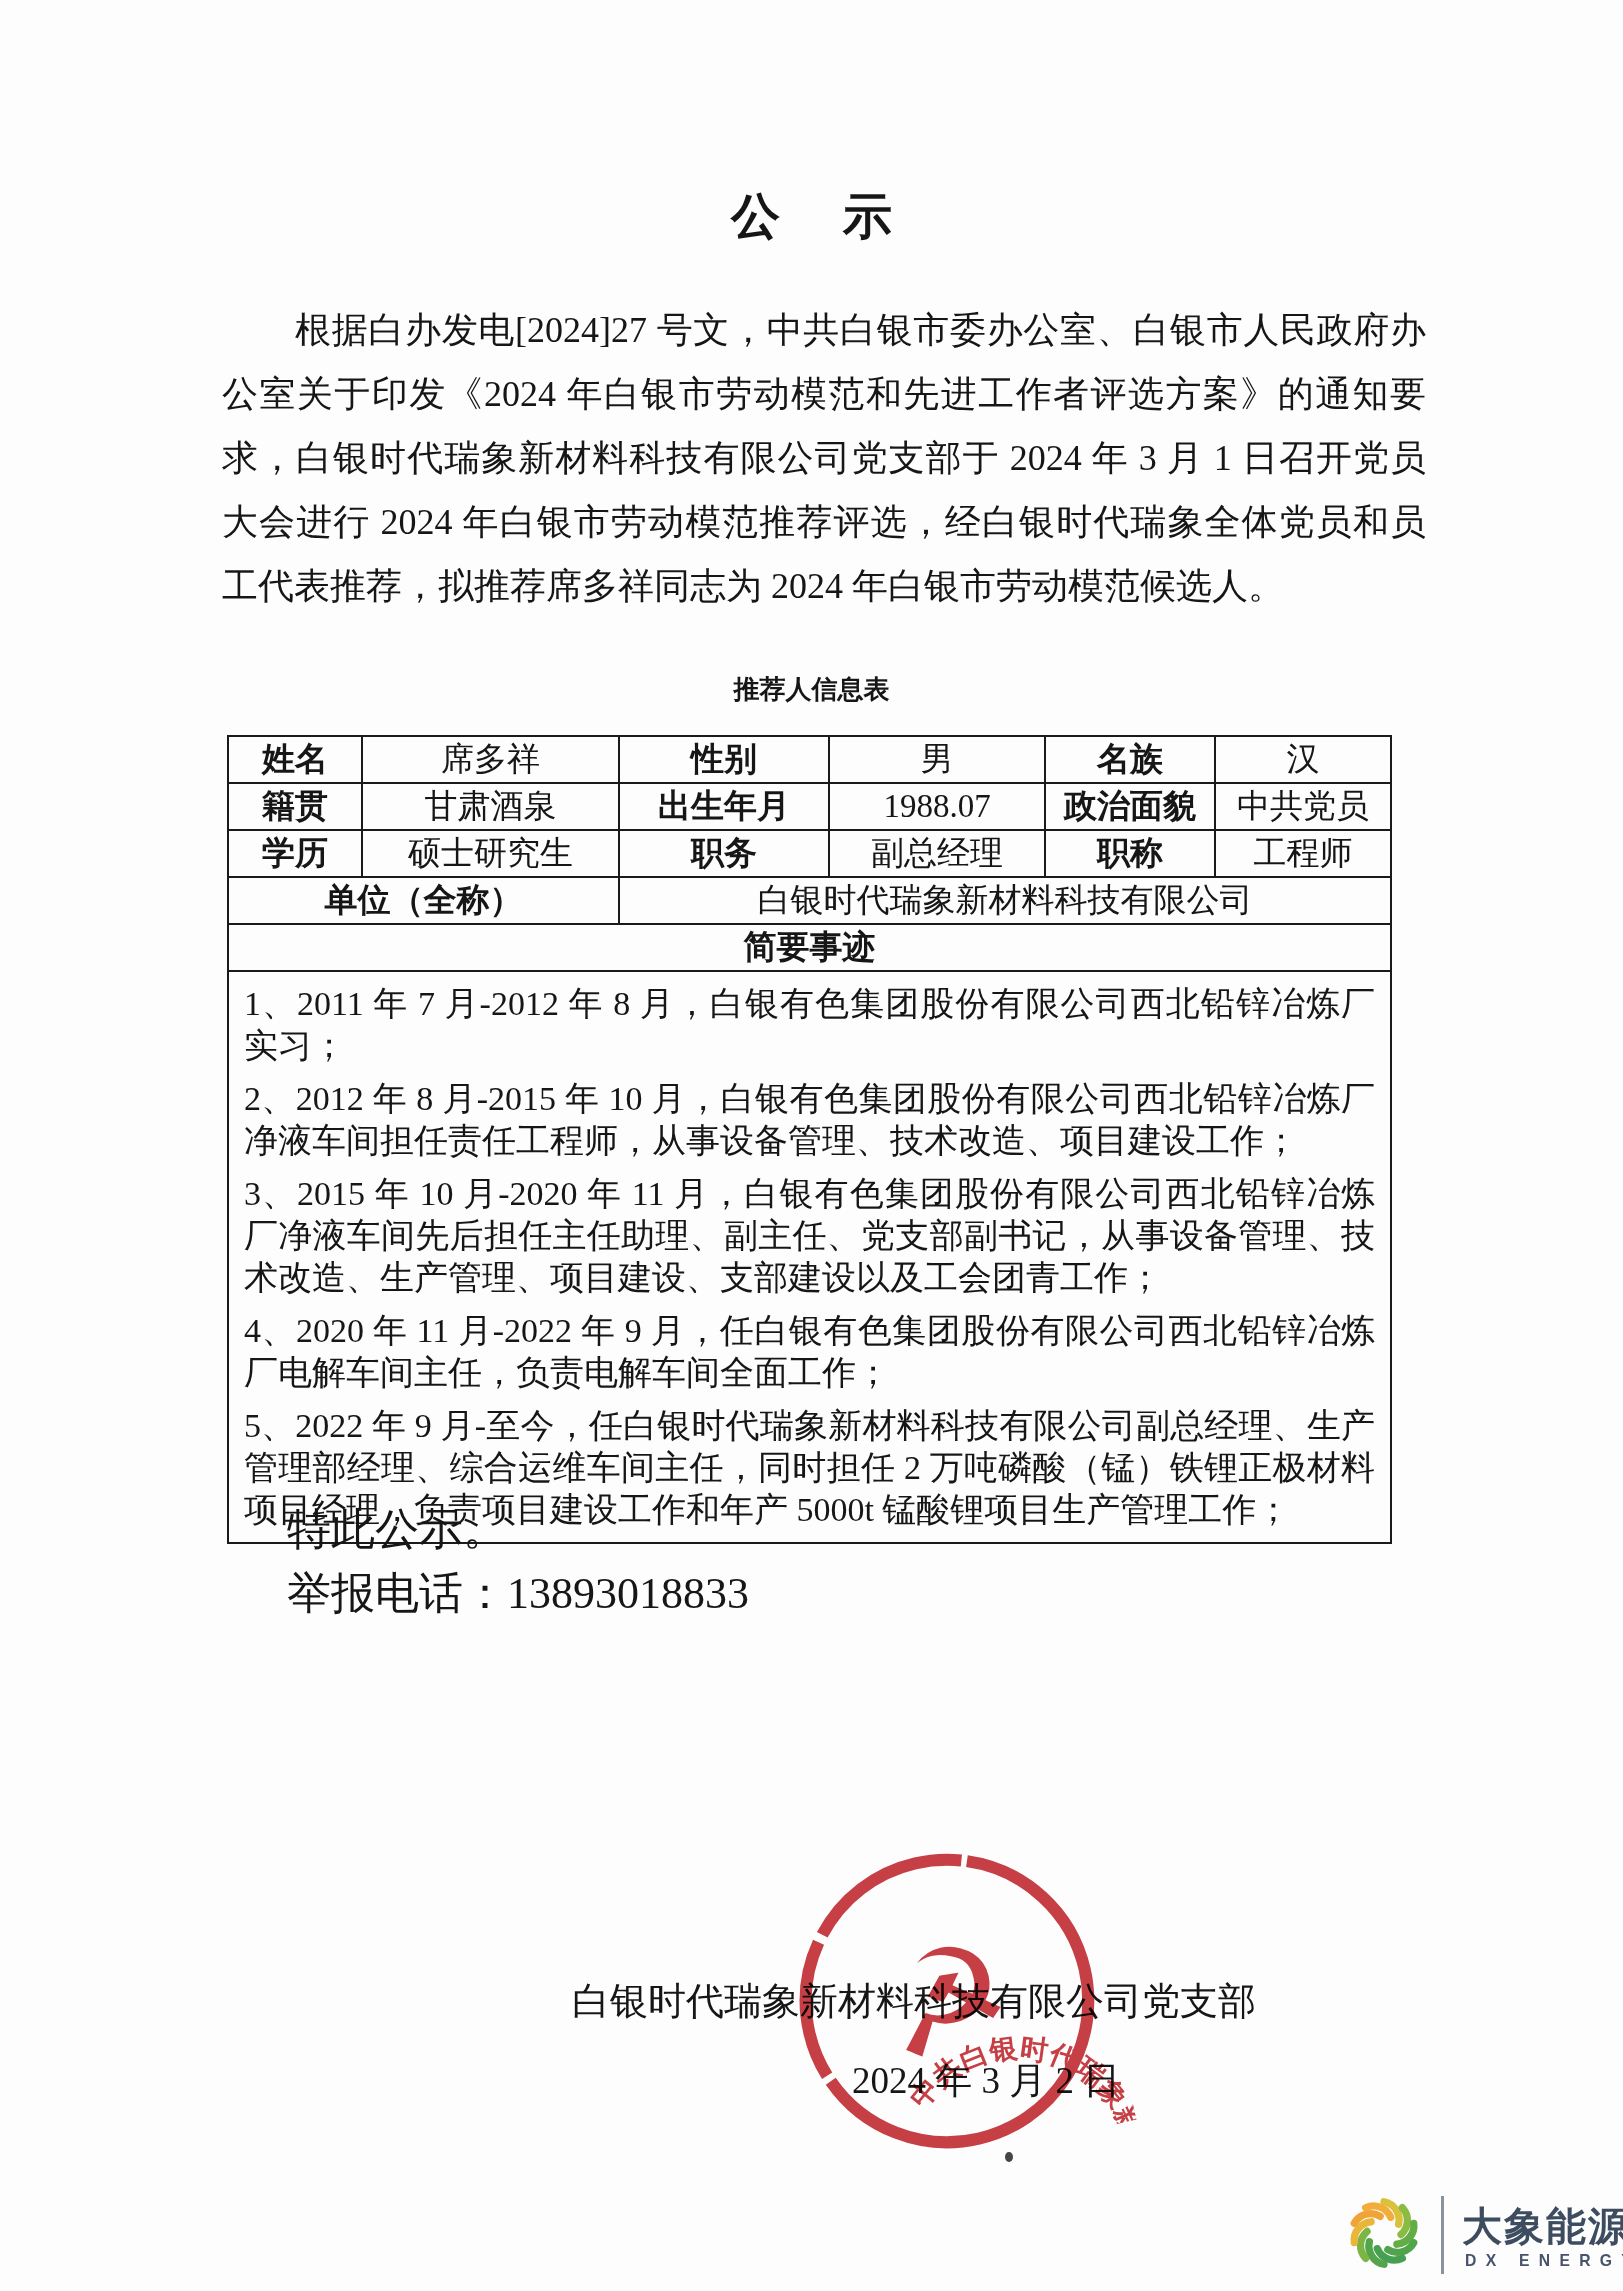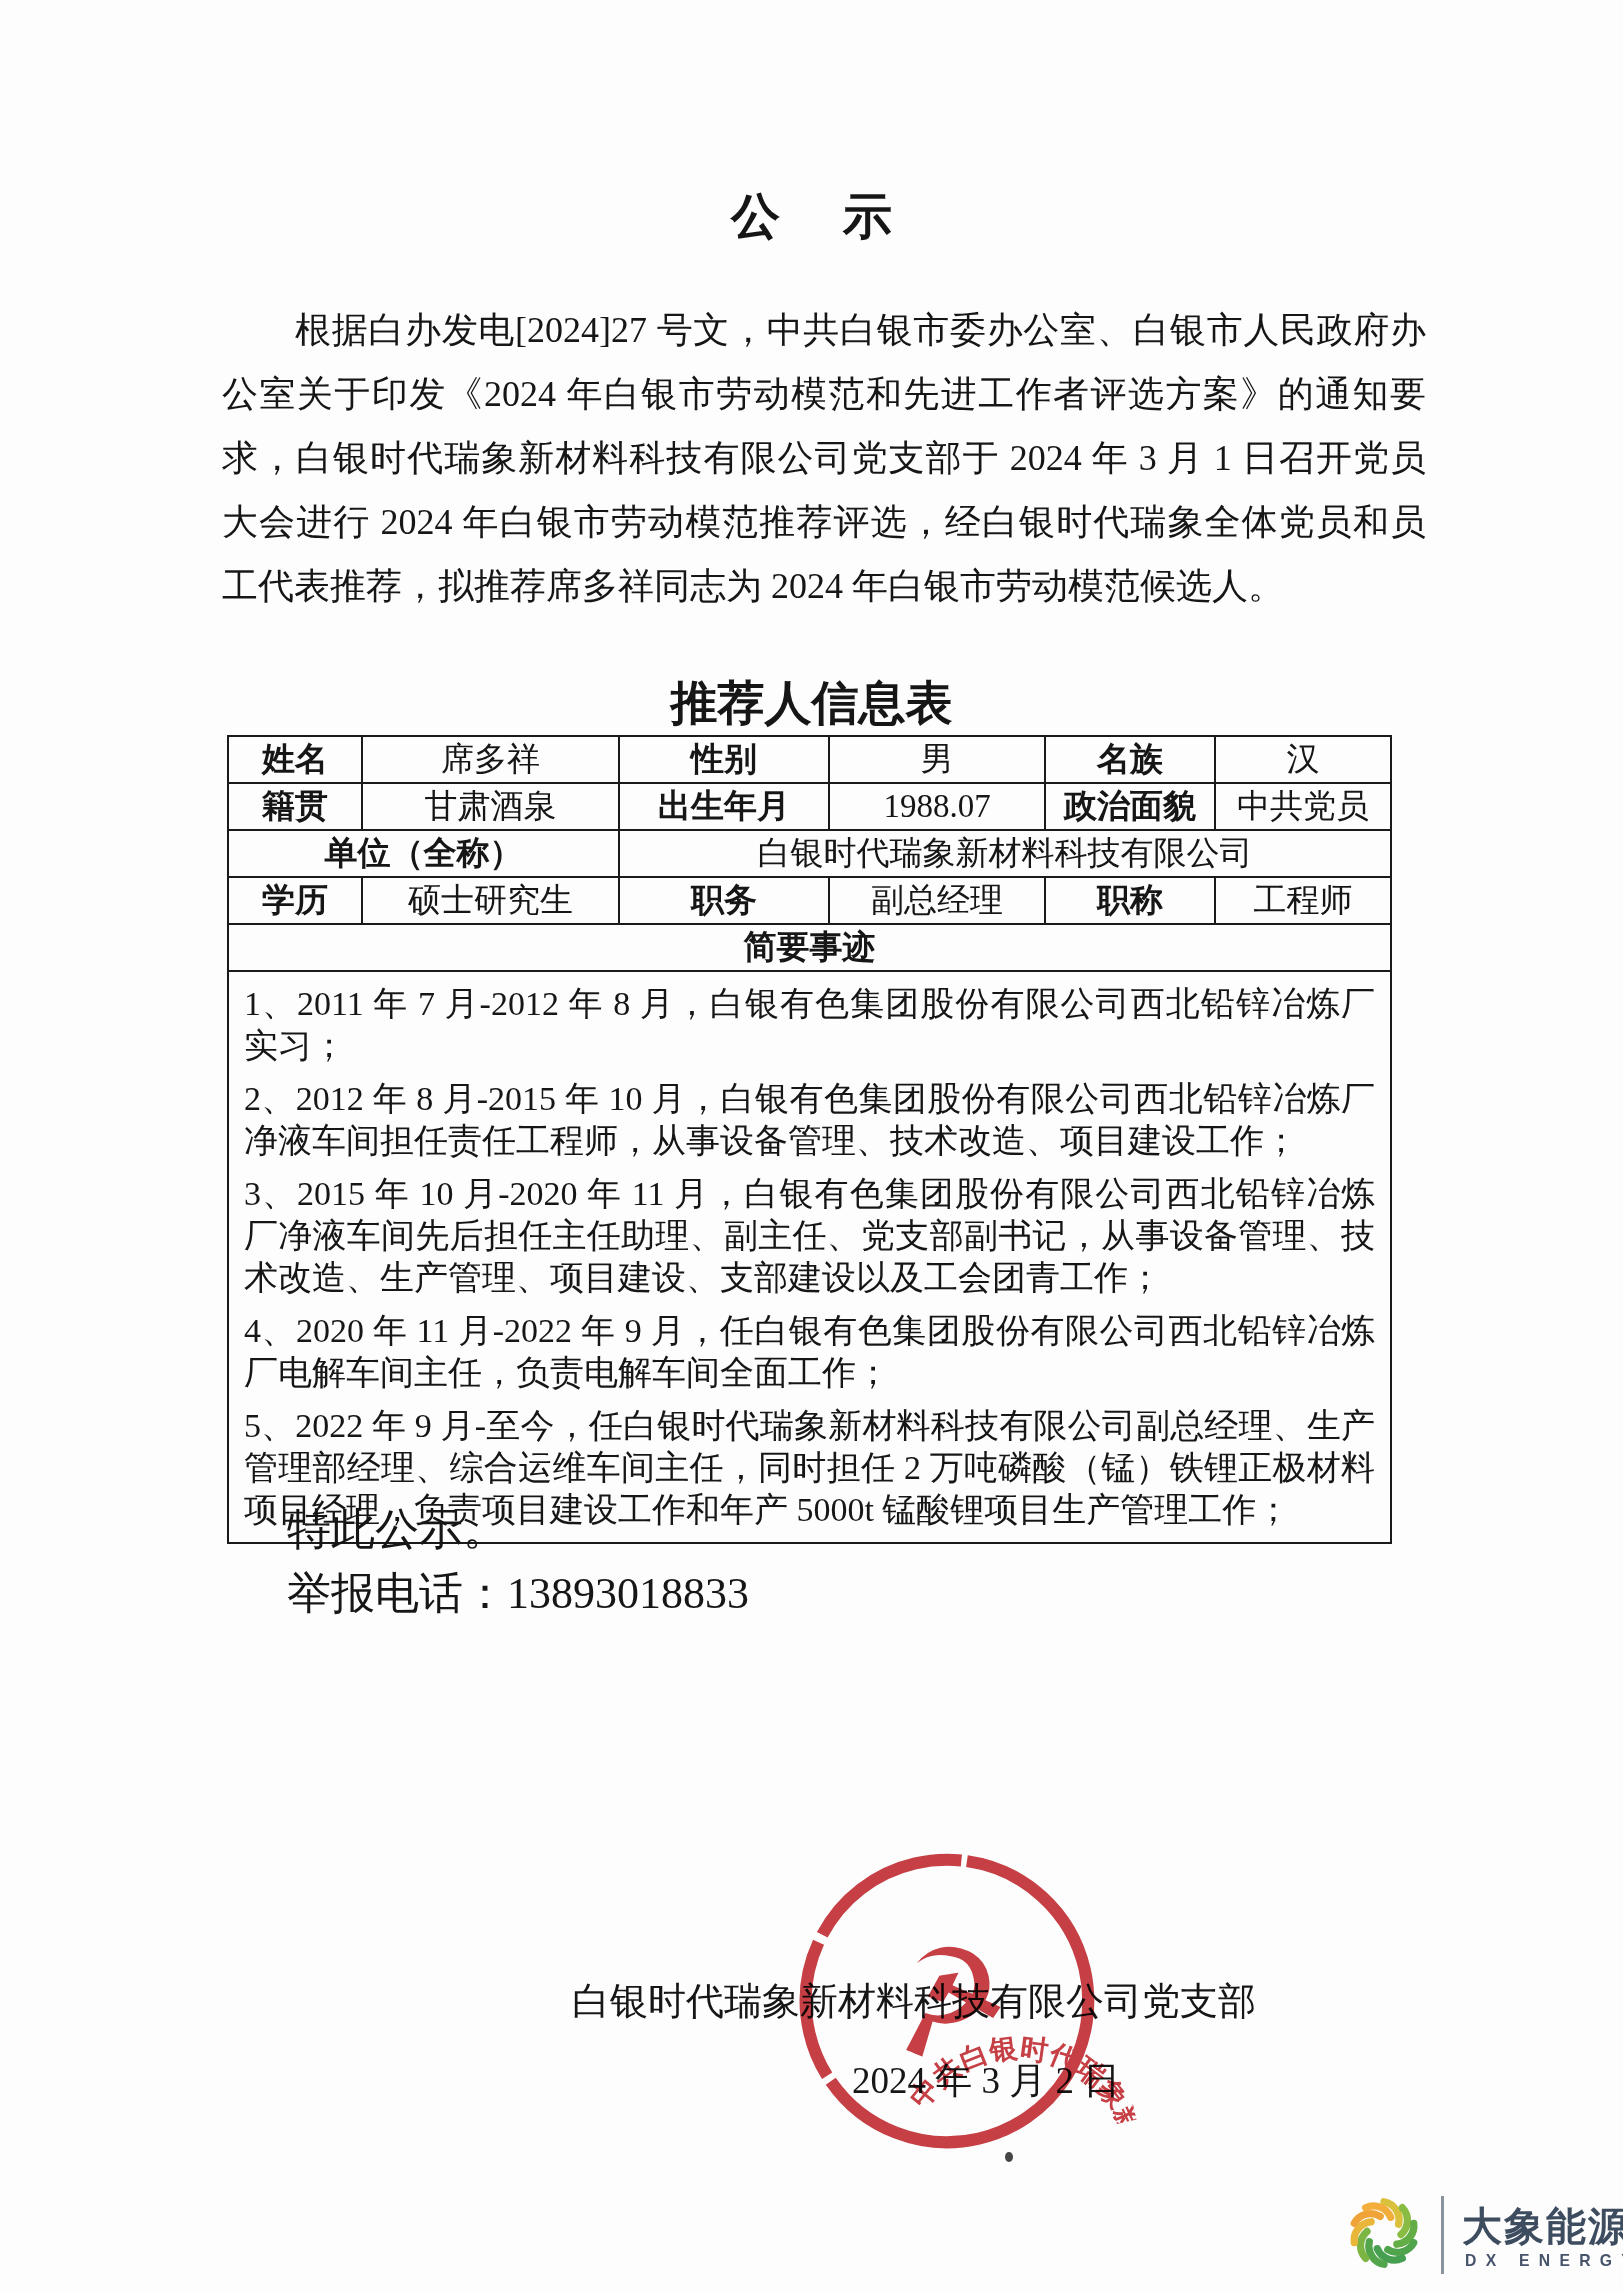--- a/index.html
+++ b/index.html
@@ -17,21 +17,21 @@
   }
   
   .intro {
     position:absolute; left:214px; top:290px; width:1204px;
     font-size:36px; line-height:64px; text-align:justify;
     text-justify:inter-ideograph; text-indent:73px; margin:8px;
   }
   
   .table-title {
     position:absolute; top:672px; left:0; width:100%;
-    text-align:center; font-size:47px; font-weight:700; margin:0;
+    text-align:center; font-size:26px; font-weight:700; margin:0;
   }
   
   table.info {
     position:absolute; left:227px; top:735px;
     width:1162px; border-collapse:collapse; table-layout:fixed;
     border:2.9px solid #1a1a1a;
     font-size:33px;
   }
   table.info td {
     border:2px solid #1a1a1a; text-align:center; vertical-align:middle;
@@ -109,30 +109,30 @@
       </tr>
       <tr class="rr">
         <td class="lbl">籍贯</td>
         <td>甘肃酒泉</td>
         <td class="lbl">出生年月</td>
         <td>1988.07</td>
         <td class="lbl">政治面貌</td>
         <td>中共党员</td>
       </tr>
       <tr class="rr">
-        <td class="lbl" colspan="2">单位（全称）</td>
-        <td colspan="4">白银时代瑞象新材料科技有限公司</td>
-      </tr>
-      <tr class="rr">
         <td class="lbl">学历</td>
         <td>硕士研究生</td>
         <td class="lbl">职务</td>
         <td>副总经理</td>
         <td class="lbl">职称</td>
         <td>工程师</td>
+      </tr>
+      <tr class="rr">
+        <td class="lbl" colspan="2">单位（全称）</td>
+        <td colspan="4">白银时代瑞象新材料科技有限公司</td>
       </tr>
       <tr class="hdr">
         <td class="lbl" colspan="6">简要事迹</td>
       </tr>
       <tr>
         <td class="deeds-cell" colspan="6">
           <p>1、2011 年 7 月-2012 年 8 月，白银有色集团股份有限公司西北铅锌冶炼厂实习；</p>
           <p>2、2012 年 8 月-2015 年 10 月，白银有色集团股份有限公司西北铅锌冶炼厂净液车间担任责任工程师，从事设备管理、技术改造、项目建设工作；</p>
           <p>3、2015 年 10 月-2020 年 11 月，白银有色集团股份有限公司西北铅锌冶炼厂净液车间先后担任主任助理、副主任、党支部副书记，从事设备管理、技术改造、生产管理、项目建设、支部建设以及工会团青工作；</p>
           <p>4、2020 年 11 月-2022 年 9 月，任白银有色集团股份有限公司西北铅锌冶炼厂电解车间主任，负责电解车间全面工作；</p>

